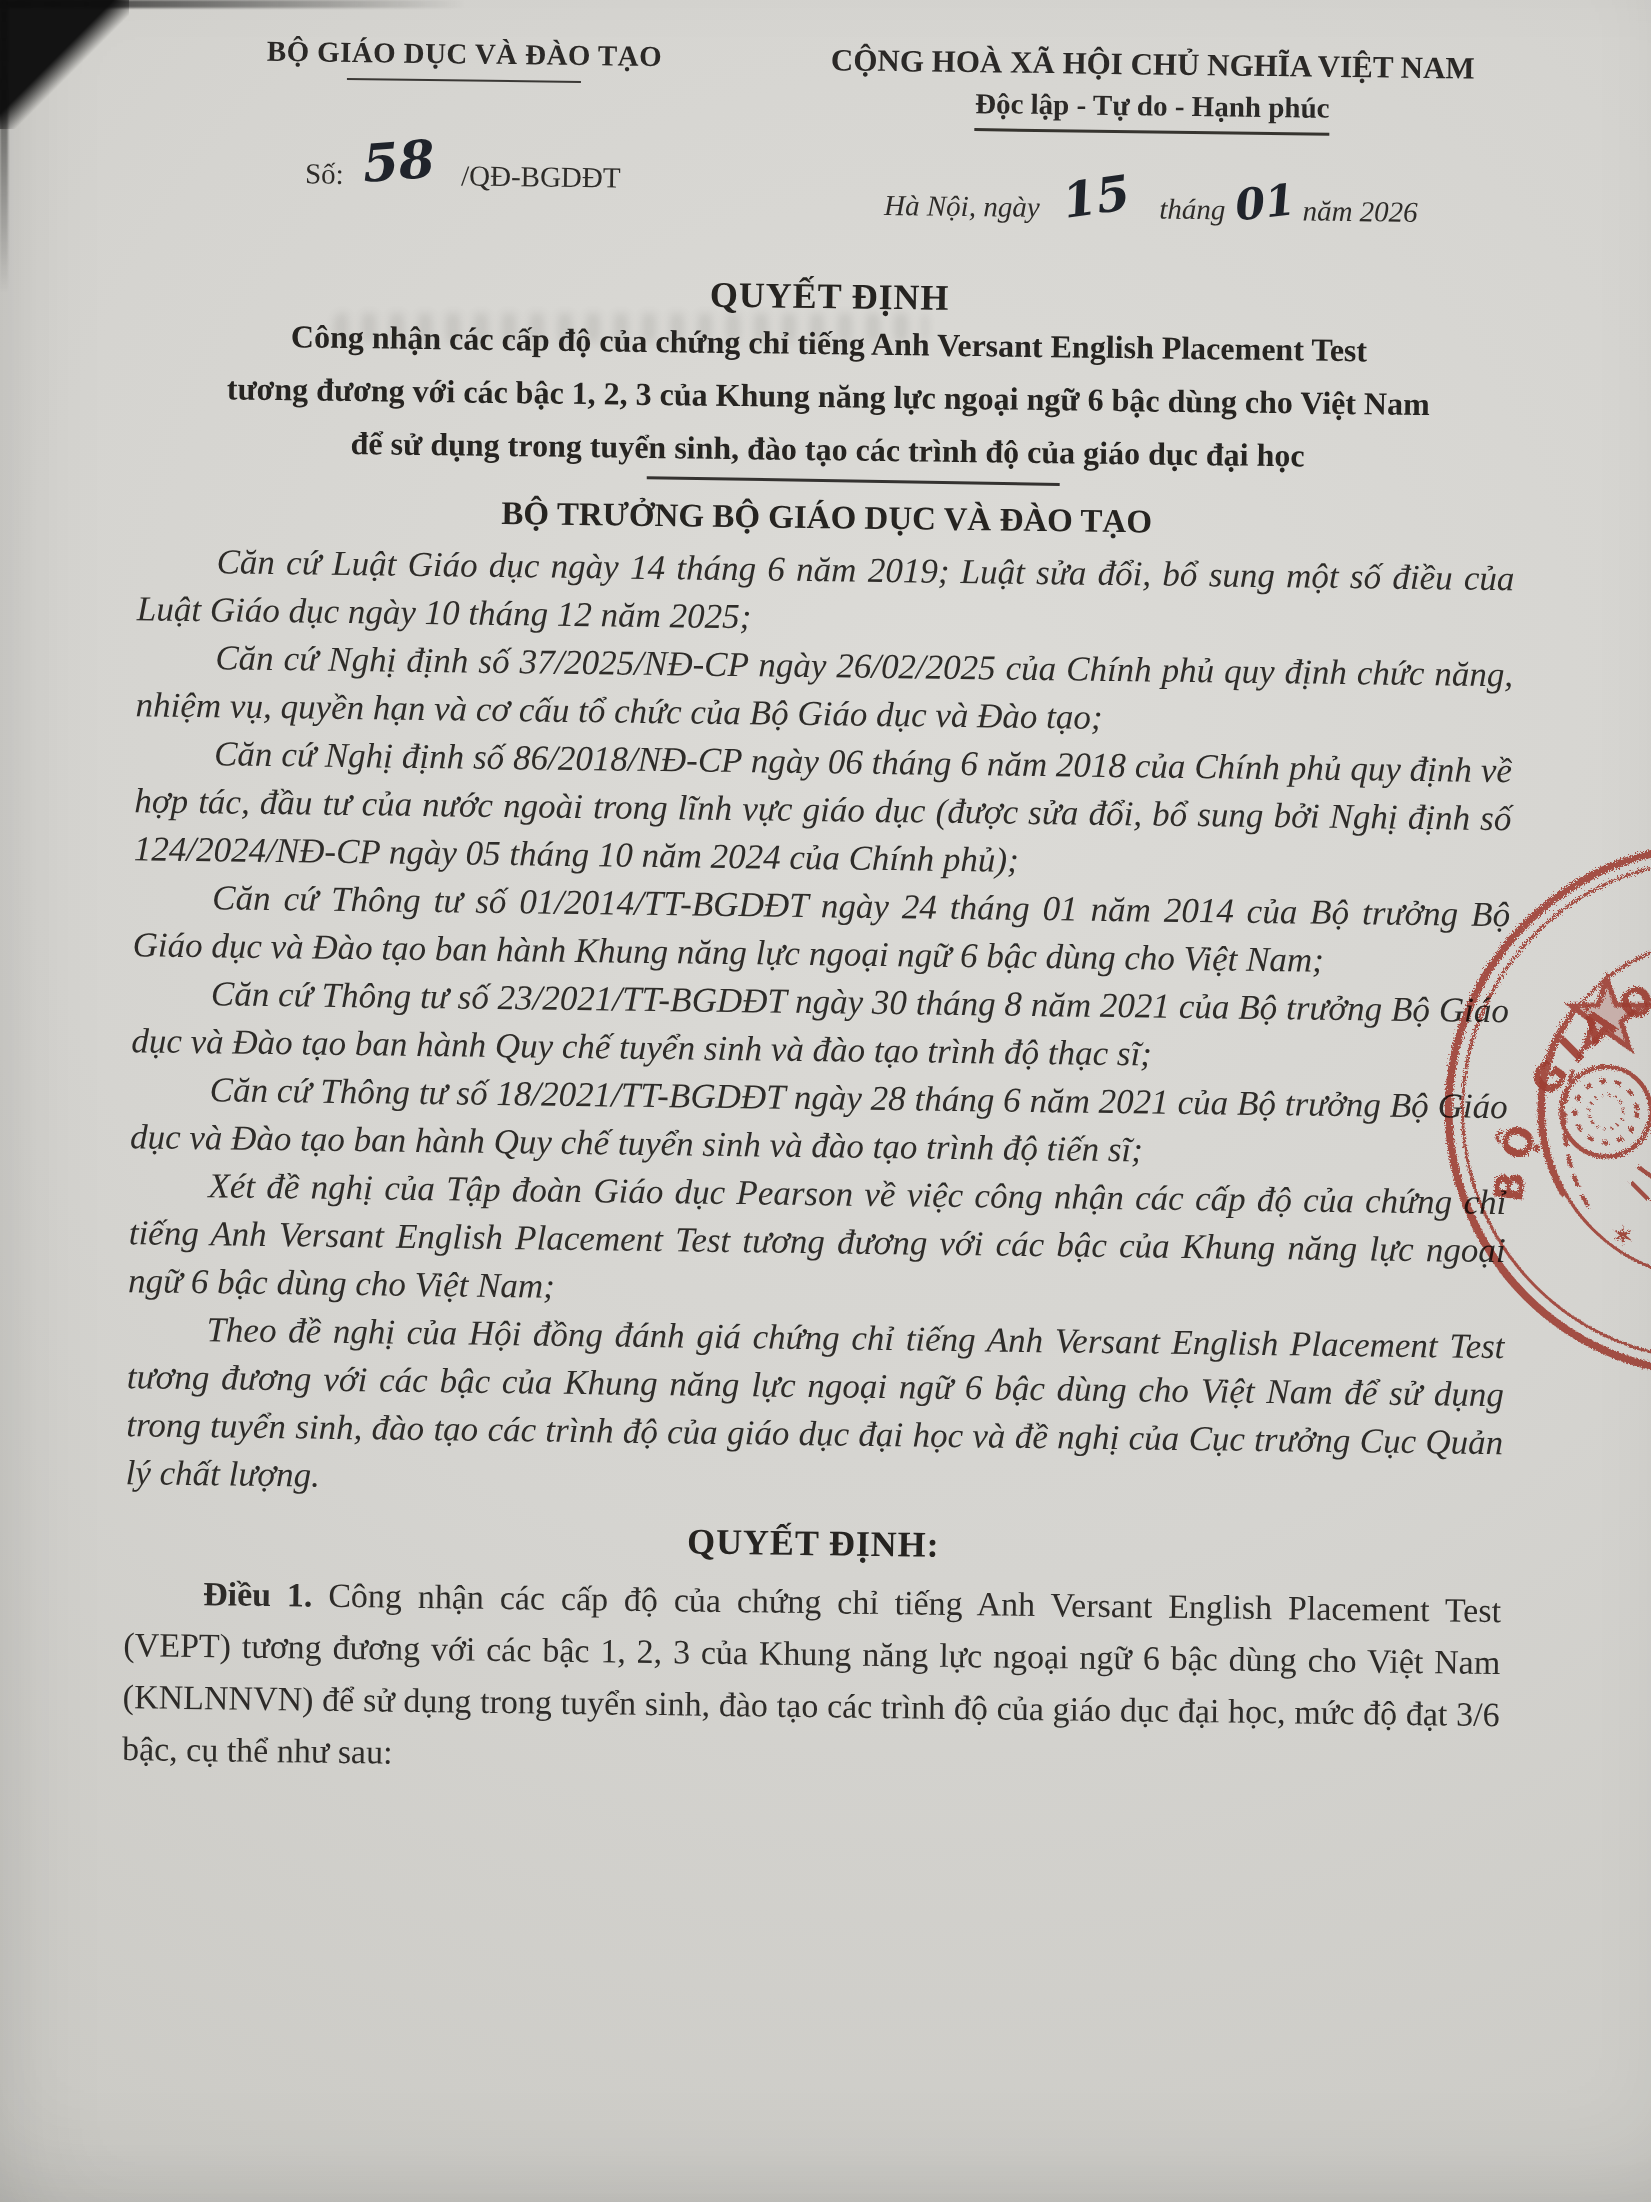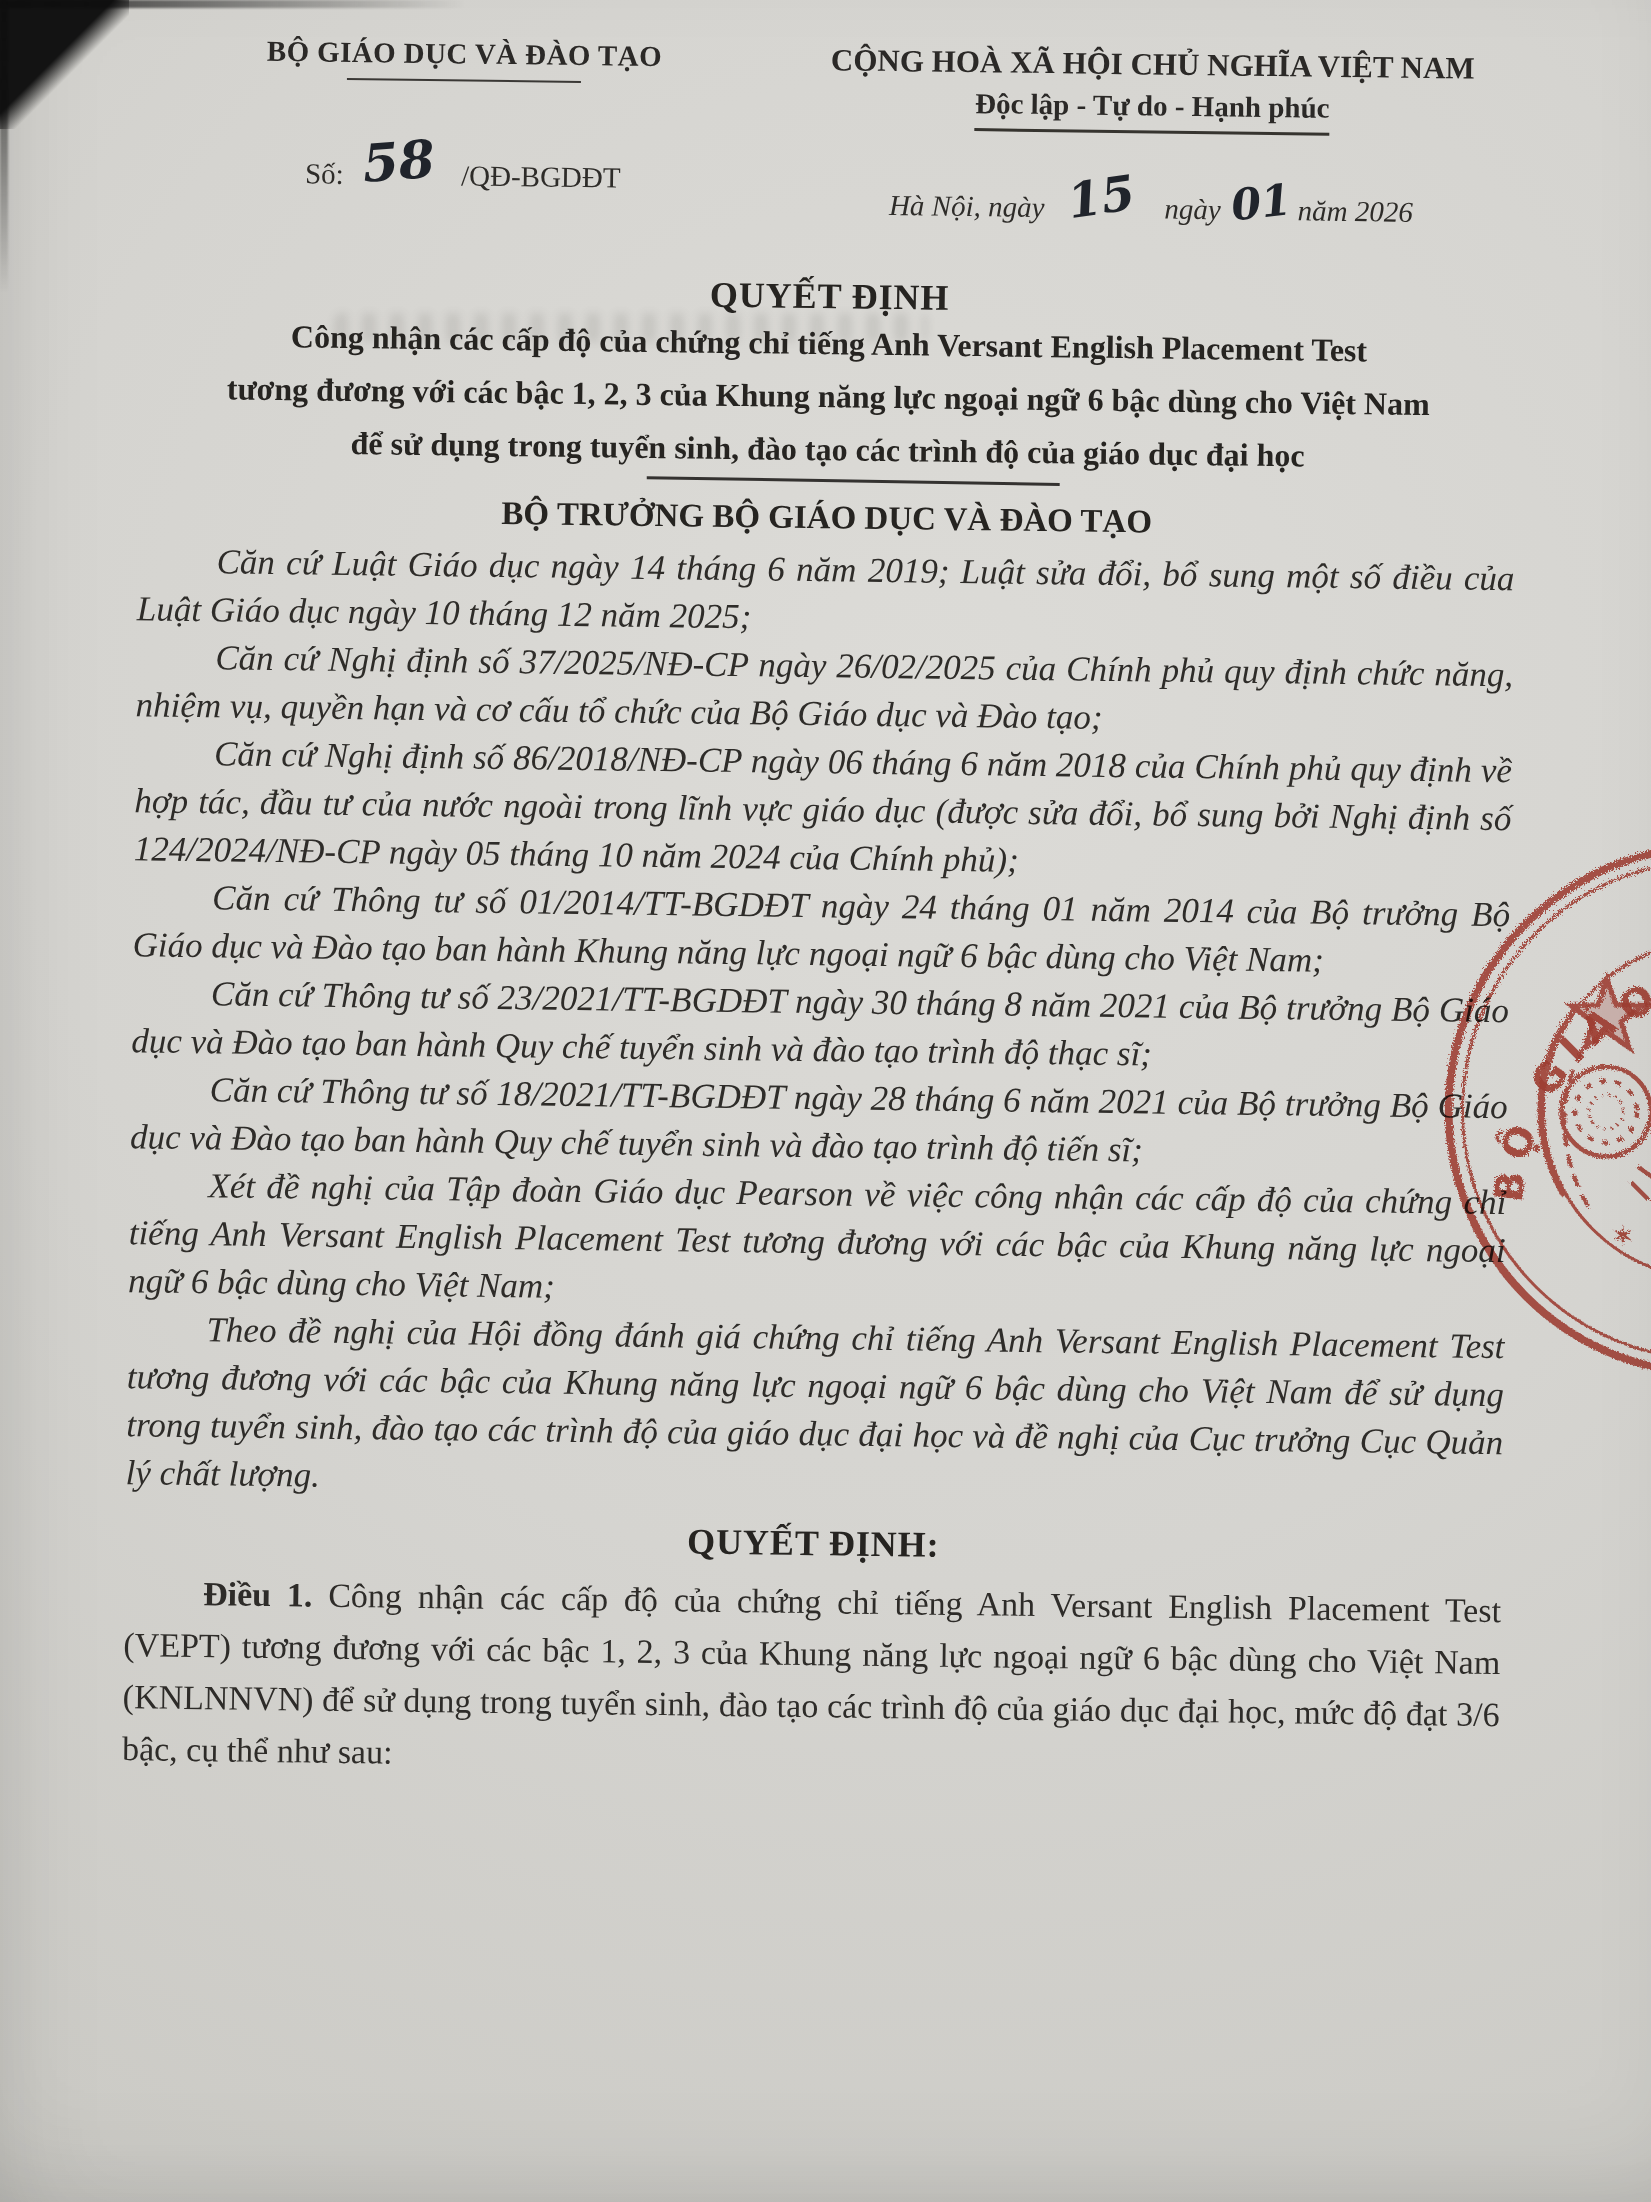--- a/index.html
+++ b/index.html
@@ -65,21 +65,21 @@
         <div class="org">BỘ GIÁO DỤC VÀ ĐÀO TẠO</div>
         <div class="org-rule"></div>
         <div class="so-line">
           <span>Số:</span><span class="hw hw-no">58</span><span>/QĐ-BGDĐT</span>
         </div>
       </div>
       <div class="hdr-right">
         <div class="nat1">CỘNG HOÀ XÃ HỘI CHỦ NGHĨA VIỆT NAM</div>
         <div><span class="nat2">Độc lập - Tự do - Hạnh phúc</span></div>
         <div class="date-line">
-          <span>Hà Nội, ngày</span><span class="hw hw-day">15</span><span>ngày</span><span class="hw hw-month">01</span><span>năm 2026</span>
+          <span>Hà Nội, ngày</span><span class="hw hw-day">15</span><span>tháng</span><span class="hw hw-month">01</span><span>năm 2026</span>
         </div>
       </div>
     </div>
 
     <div class="title-block">
       <div class="decree-heading">QUYẾT ĐỊNH</div>
       <div class="title-line">Công nhận các cấp độ của chứng chỉ tiếng Anh Versant English Placement Test</div>
       <div class="title-line">tương đương với các bậc 1, 2, 3 của Khung năng lực ngoại ngữ 6 bậc dùng cho Việt Nam</div>
       <div class="title-line">để sử dụng trong tuyển sinh, đào tạo các trình độ của giáo dục đại học</div>
       <div class="title-rule"></div>

